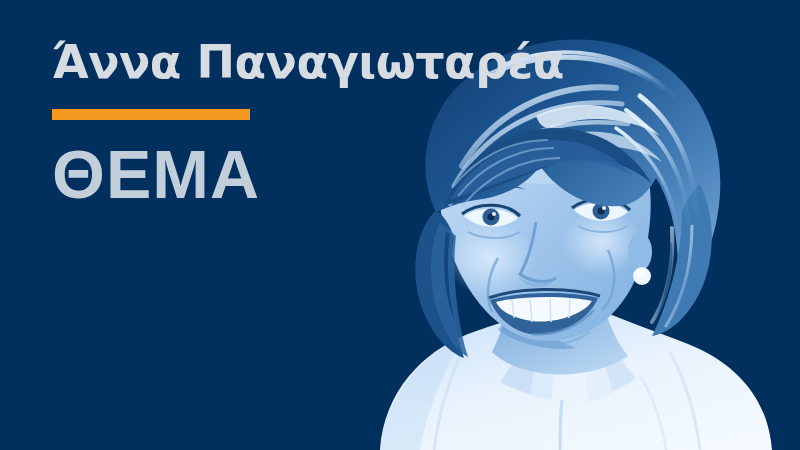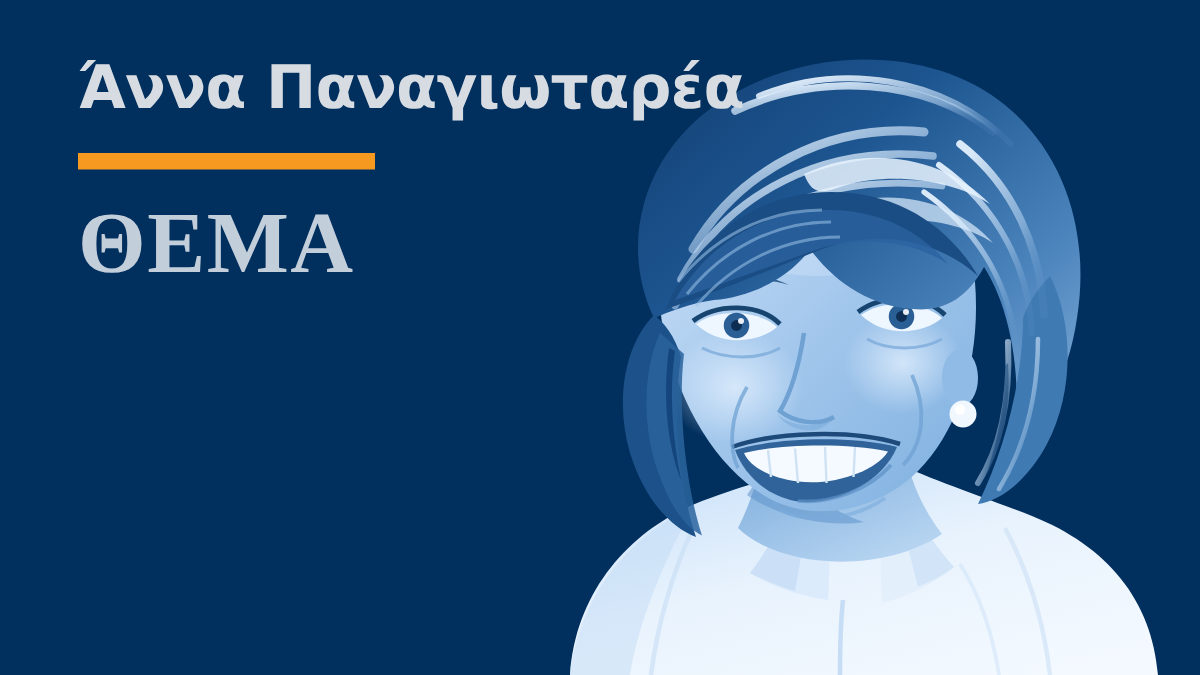--- a/index.html
+++ b/index.html
@@ -24,39 +24,39 @@
   
   .text-block {
     position: absolute;
     left: 52px;
     top: 38px;
     z-index: 30;
   }
 
   .person-name {
     font-family: "DejaVu Sans", "Liberation Sans", sans-serif;
-    font-size: 40px;
+    font-size: 46px;
     font-weight: 700;
     letter-spacing: -0.5px;
     color: #d7dce2;
     line-height: 1.08;
     white-space: nowrap;
     margin: 0;
   }
 
   .divider-bar {
     width: 198px;
     height: 11px;
     background: #f59920;
     margin-top: 21px;
   }
 
   .brand-logo {
-    font-family: Liberation Serif, serif;
-    font-size: 58px;
+    font-family: Liberation Sans, sans-serif;
+    font-size: 68px;
     font-weight: 700;
     letter-spacing: 1px;
     color: #c3cedb;
     line-height: 1;
     margin: 0;
     margin-top: 20px;
     white-space: nowrap;
   }
 
   

